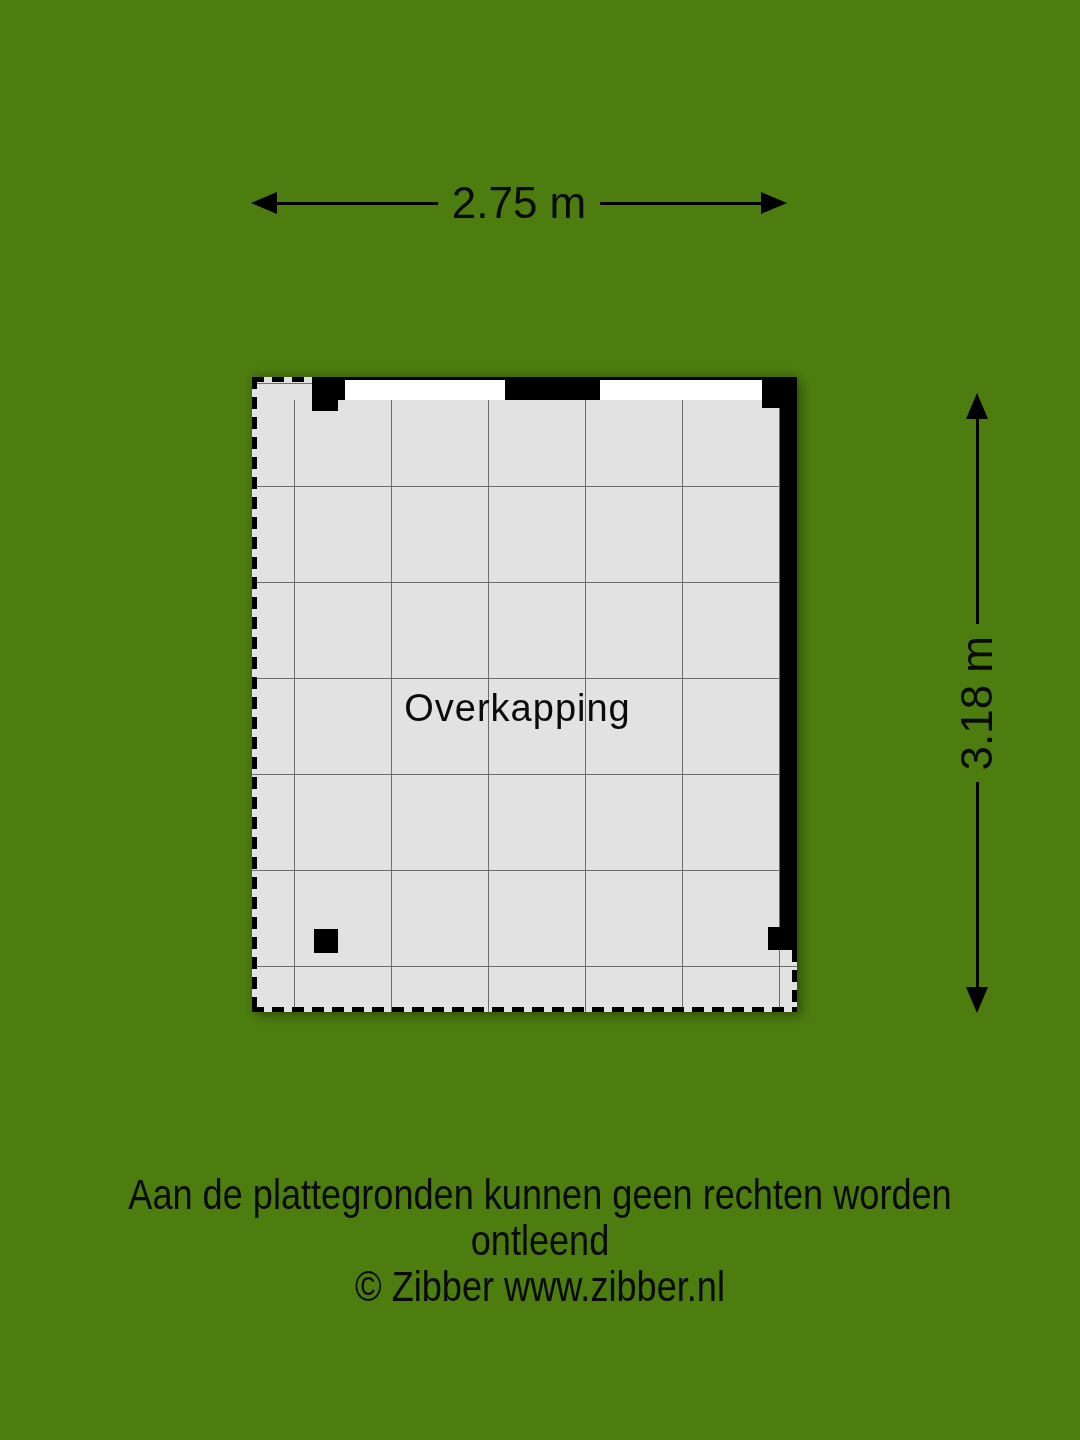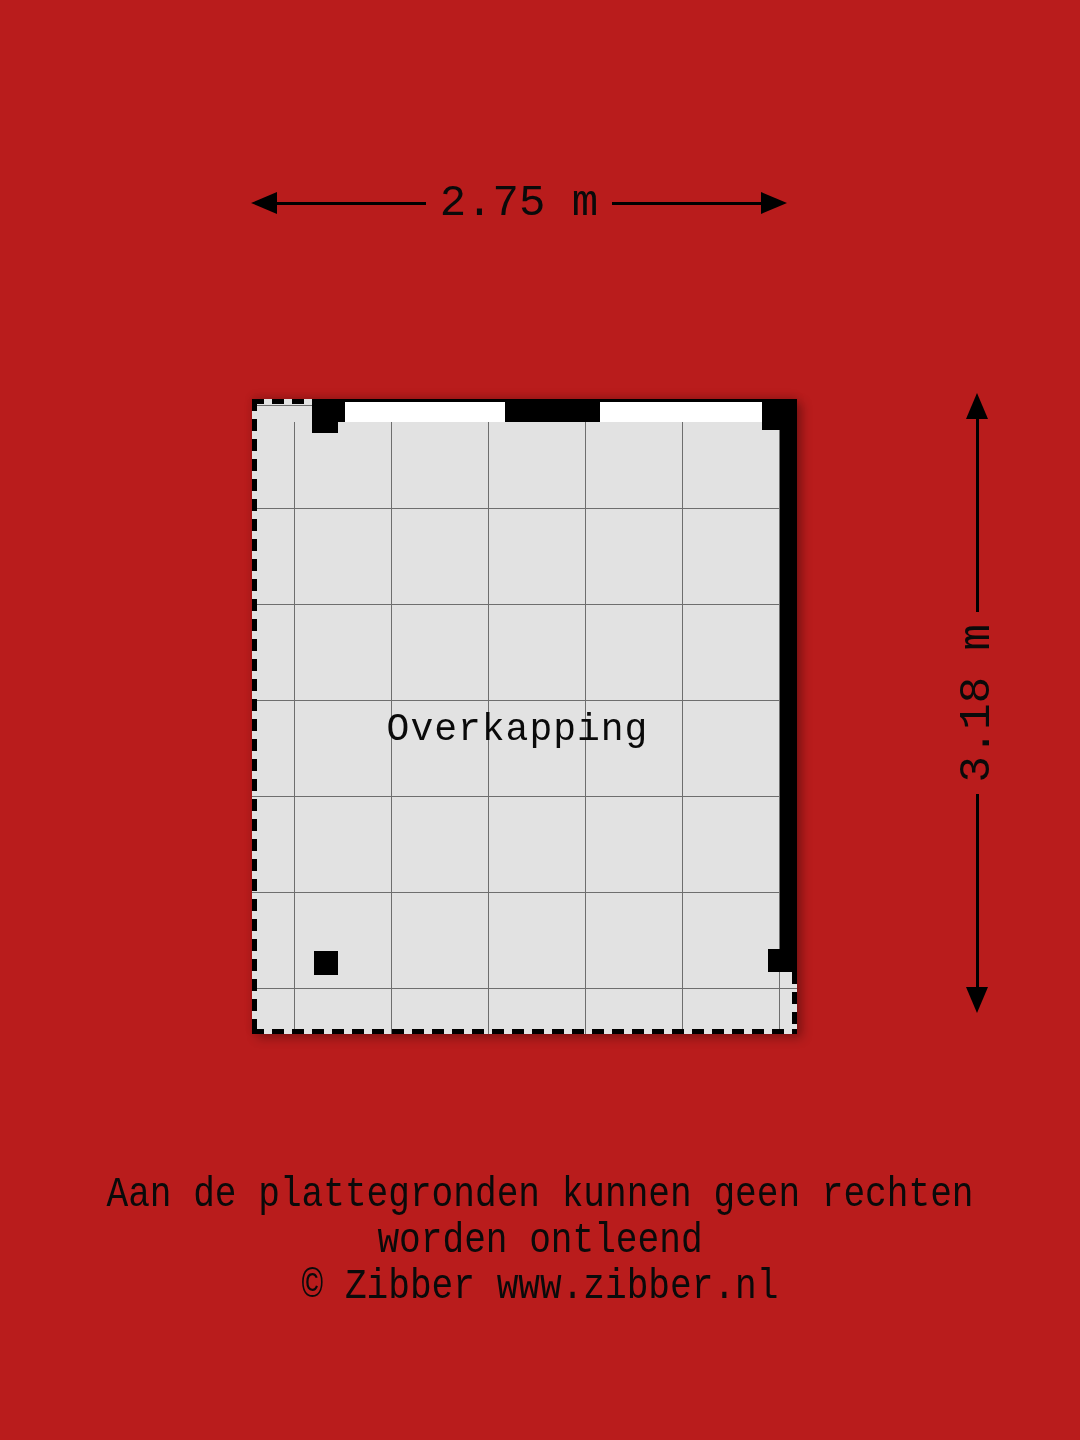--- a/index.html
+++ b/index.html
@@ -6,32 +6,31 @@
     --floor-fill:#e2e2e2;
     --grid-line:#6e6e6e;
     --wall-color:#000000;
     --text-color:#0a0a0a;
   }
   *{margin:0;padding:0;box-sizing:border-box;}
   html,body{background:#fff;}
   .page{
     position:relative;
     width:1080px;height:1440px;
-    background:#b91c1c;
+    background:#4d7c0f;
     overflow:hidden;
-    font-family:Liberation Mono, monospace;
+    font-family:Liberation Sans, sans-serif;
     color:var(--text-color);
   }
 
   
   .plan{
     position:absolute;left:252px;top:377px;width:545px;height:635px;
     background:var(--floor-fill);
     box-shadow:5px 4px 10px rgba(0,0,0,.30), 0 -3px 8px rgba(0,0,0,.12);
-    margin-top:22px;
   }
   .grid{
     position:absolute;left:0;top:23px;right:0;bottom:0;
     background-image:
       linear-gradient(to right, var(--grid-line) 1px, transparent 1px),
       linear-gradient(to bottom, var(--grid-line) 1px, transparent 1px);
     background-size:97px 96px, 97px 96px;
     background-position:42px 0, 0 86px;
   }
   .strip-line{position:absolute;left:0;top:6px;width:61px;height:1px;background:var(--grid-line);}

